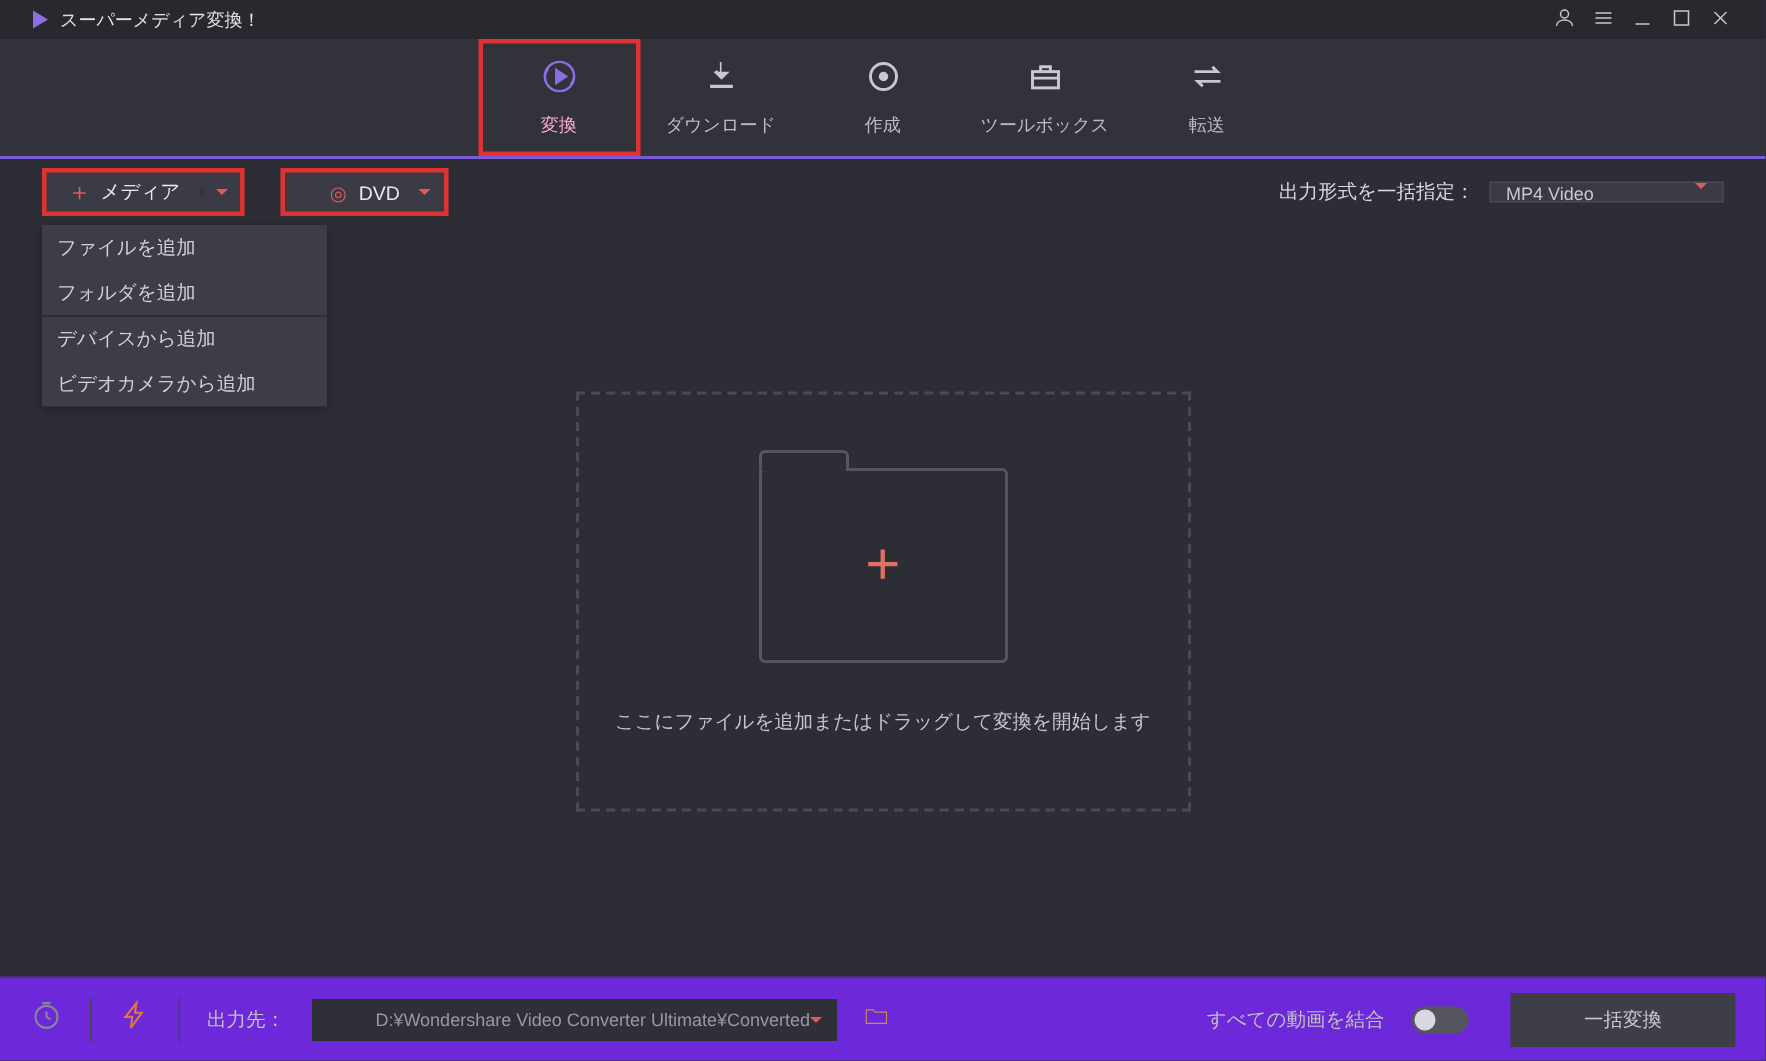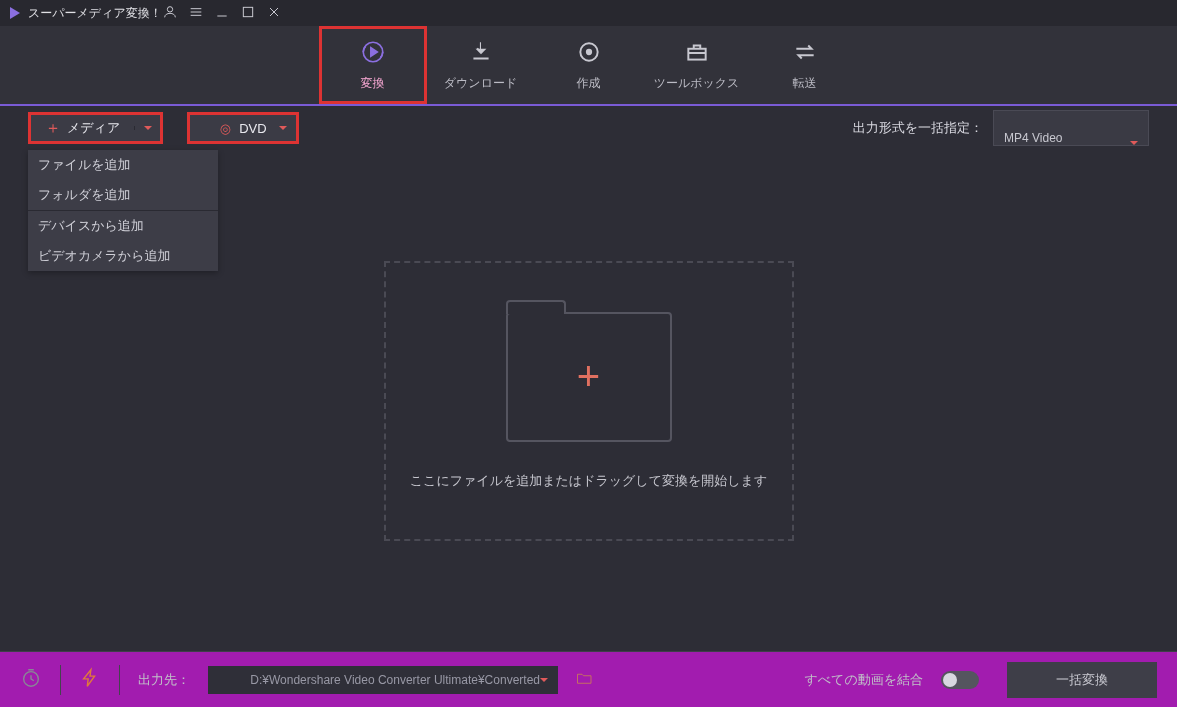--- a/index.html
+++ b/index.html
@@ -1,18 +1,18 @@
 <!DOCTYPE html>
 <html><head>
 <meta charset="utf-8">
 <style>
 * { margin: 0; padding: 0; box-sizing: border-box; font-family: "Yu Gothic", "Meiryo", sans-serif; }
 body { width: 1177px; height: 707px; background: #2d2d36; color: #b8b8c0; overflow: hidden; }
 
-.titlebar { height: 26px; background: #28282f; display: flex; align-items: center; padding: 0 10px; justify-content: flex-start; }
+.titlebar { height: 26px; background: #28282f; display: flex; align-items: center; padding: 0 22px; justify-content: space-between; }
 .titlebar-left { display: flex; align-items: center; gap: 8px; }
 .logo-triangle { width: 0; height: 0; border-left: 10px solid #8b6fe0; border-top: 6px solid transparent; border-bottom: 6px solid transparent; }
 .title-text { color: #e0e0e5; font-size: 12px; }
 .titlebar-right { display: flex; gap: 10px; align-items: center; }
 .tb-icon { color: #c8c8d0; cursor: pointer; font-size: 14px; }
 .tb-icon svg { width: 16px; height: 16px; stroke: #c8c8d0; fill: none; stroke-width: 1.5; }
 
 .topnav { height: 80px; background: #32323a; display: flex; justify-content: center; gap: 0; border-bottom: 2px solid #7a5bd6; }
 .navitem { width: 108px; display: flex; flex-direction: column; align-items: center; justify-content: center; gap: 6px; cursor: pointer; }
 .navitem.active { outline: 3px solid #dd3333; outline-offset: -3px; }
@@ -32,34 +32,34 @@
 .caret { width: 0; height: 0; border-left: 4px solid transparent; border-right: 4px solid transparent; border-top: 4px solid #e05a5a; }
 
 .sub-center { display: flex; align-items: center; }
 .seg { height: 30px; background: #22222a; border: 1px solid #4a4a55; padding: 0 24px; display: flex; align-items: center; font-size: 13px; color: #e8e8ee; cursor: pointer; }
 .seg + .seg { border-left: none; }
 .seg:not(.active) { background: #35353f; color: #aaa; }
 .seg .dot { width: 5px; height: 5px; background: #e05a5a; border-radius: 50%; margin-left: 6px; margin-top: -8px; }
 
 .sub-right { display: flex; align-items: center; gap: 10px; }
 .out-label { font-size: 13px; color: #d8d8e0; }
-.out-select { width: 156px; height: 36px; background: #3a3a44; border: 1px solid #4a4a55; display: flex; align-items: flex-end; justify-content: space-between; padding: 0 10px; font-size: 12px; color: #c8c8d0; cursor: pointer; }
+.out-select { width: 156px; height: 14px; background: #3a3a44; border: 1px solid #4a4a55; display: flex; align-items: flex-start; justify-content: space-between; padding: 0 10px; font-size: 12px; color: #c8c8d0; cursor: pointer; }
 
 .dropdown-menu { position: absolute; left: 28px; top: 150px; width: 190px; background: #3d3d47; box-shadow: 0 2px 6px rgba(0,0,0,0.3); z-index: 10; }
 .dropdown-menu .item { padding: 6px 10px; font-size: 13px; color: #d0d0d8; cursor: pointer; }
 .dropdown-menu .sep { height: 1px; background: #2a2a32; }
 
 .main-area { position: absolute; top: 150px; left: 0; right: 0; bottom: 56px; display: flex; align-items: center; justify-content: center; }
 .dropzone { width: 410px; height: 280px; border: 2px dashed #4a4a54; display: flex; flex-direction: column; align-items: center; justify-content: center; gap: 30px; }
 .folder-shape { width: 166px; height: 130px; border: 2px solid #555560; border-radius: 4px; position: relative; display: flex; align-items: center; justify-content: center; cursor: pointer; }
 .folder-tab { position: absolute; top: -14px; left: -2px; width: 60px; height: 14px; border: 2px solid #555560; border-bottom: none; border-radius: 4px 4px 0 0; background: #2d2d36; }
 .folder-plus { font-size: 40px; color: #e07060; font-weight: 200; }
 .drop-text { font-size: 13px; color: #c5c5cd; }
 
-.bottombar { position: absolute; bottom: 0; left: 0; right: 0; height: 56px; background: #a21caf; border-top: 1px solid #3e3e48; display: flex; align-items: center; padding: 0 20px; gap: 18px; }
+.bottombar { position: absolute; bottom: 0; left: 0; right: 0; height: 56px; background: #6d28d9; border-top: 1px solid #3e3e48; display: flex; align-items: center; padding: 0 20px; gap: 18px; }
 .bb-icon svg { width: 22px; height: 22px; stroke: #888895; fill: none; stroke-width: 1.5; }
 .bolt svg { stroke: #e07a3a; }
 .bb-sep { width: 1px; height: 30px; background: #44444e; }
 .out-dest-label { font-size: 13px; color: #c0c0c8; }
 .out-dest-select { width: 350px; height: 28px; background: #2f2f38; display: flex; align-items: center; justify-content: flex-end; padding: 0 10px; font-size: 12px; color: #9898a5; cursor: pointer; }
 .folder-icon svg { width: 18px; height: 14px; stroke: #d08a4a; fill: none; }
 .bb-spacer { flex: 1; }
 .merge-label { font-size: 13px; color: #c0c0c8; }
 .toggle { width: 38px; height: 18px; background: #55555f; border-radius: 18px; position: relative; cursor: pointer; }
 .toggle .knob { width: 14px; height: 14px; background: #d8d8e0; border-radius: 50%; position: absolute; top: 2px; left: 2px; }

